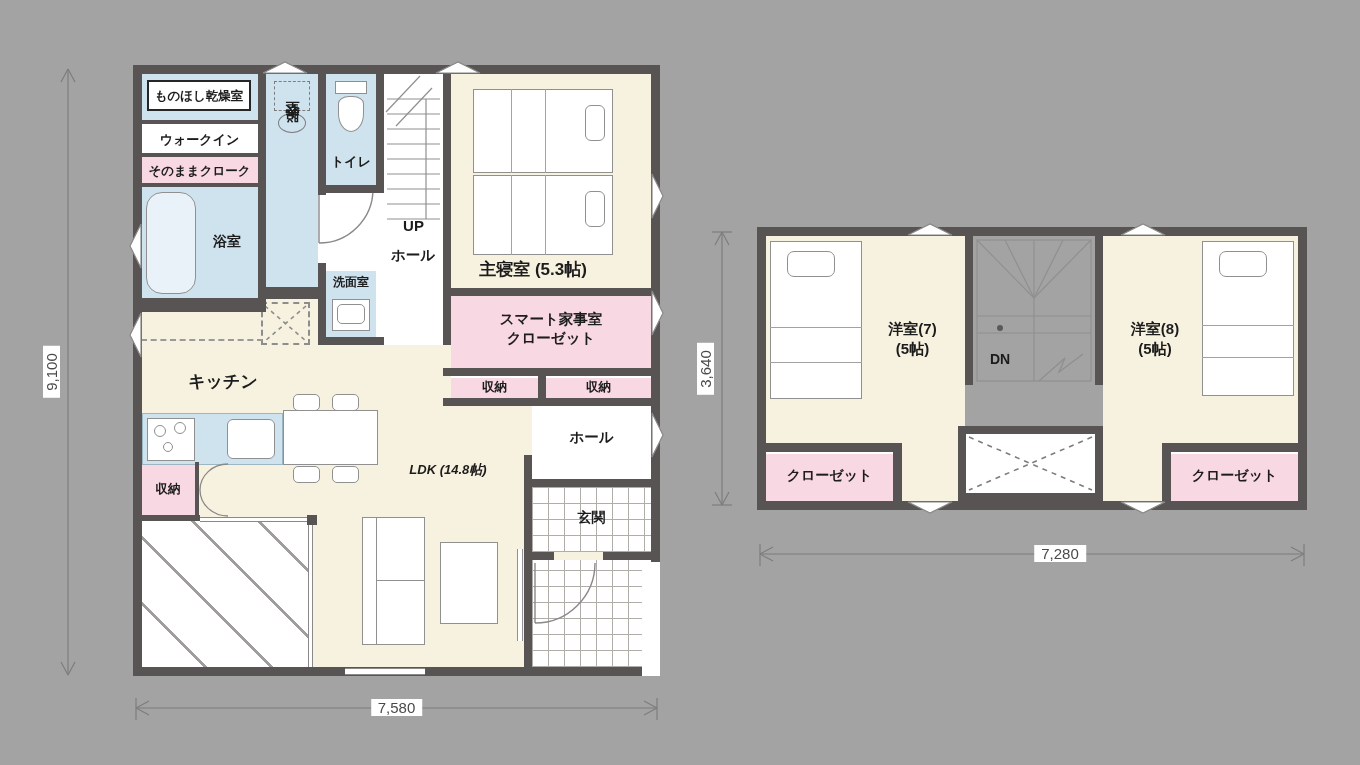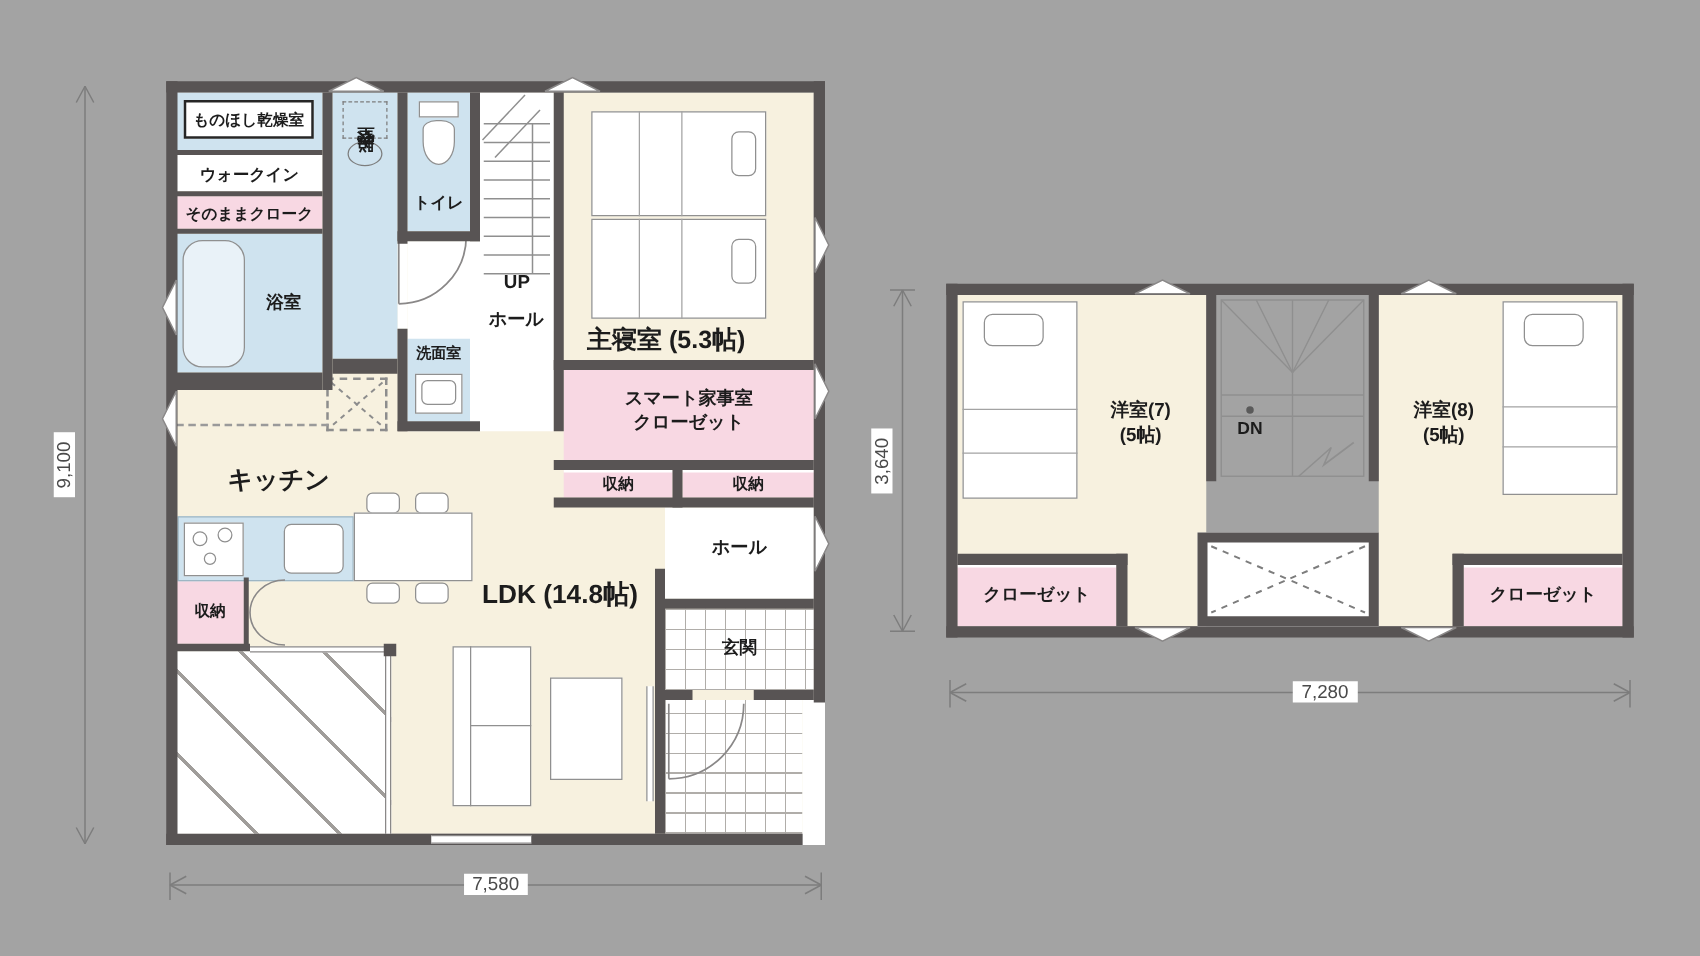--- a/index.html
+++ b/index.html
@@ -197,30 +197,30 @@
 
     <div class="lbl" style="left:14px;top:23px;width:104px;font-size:12.5px;">ものほし乾燥室</div>
     <div class="lbl" style="left:8px;top:66px;width:117px;font-size:13px;">ウォークイン</div>
     <div class="lbl" style="left:8px;top:98px;width:117px;font-size:12.5px;">そのままクローク</div>
     <div class="lbl" style="left:63px;top:168px;width:62px;font-size:14px;">浴室</div>
     <div class="lbl vtext" style="left:150px;top:60px;font-size:14px;letter-spacing:3px;">脱衣室</div>
     <div class="lbl" style="left:193px;top:88px;width:50px;font-size:13px;">トイレ</div>
     <div class="lbl" style="left:251px;top:152px;width:59px;font-size:15px;">UP</div>
     <div class="lbl" style="left:240px;top:181px;width:80px;font-size:14.5px;">ホール</div>
     <div class="lbl" style="left:191px;top:209px;width:54px;font-size:12px;">洗面室</div>
-    <div class="lbl" style="left:318px;top:193px;width:164px;font-size:20px;">主寝室 (5.3帖)</div>
+    <div class="lbl" style="left:318px;top:193px;width:164px;font-size:17px;">主寝室 (5.3帖)</div>
     <div class="lbl" style="left:318px;top:245px;width:200px;font-size:14.5px;line-height:1.3;">
       <span>スマート家事室</span><br>
       <span>クローゼット</span>
     </div>
     <div class="lbl" style="left:318px;top:314px;width:87px;font-size:12.5px;">収納</div>
     <div class="lbl" style="left:413px;top:314px;width:105px;font-size:12.5px;">収納</div>
-    <div class="lbl" style="left:35px;top:305px;width:110px;font-size:20px;">キッチン</div>
+    <div class="lbl" style="left:35px;top:305px;width:110px;font-size:17px;">キッチン</div>
     <div class="lbl" style="left:8px;top:416px;width:54px;font-size:12.5px;">収納</div>
-    <div class="lbl" style="left:235px;top:396px;width:160px;font-size:21px;">LDK (14.8帖)</div>
+    <div class="lbl" style="left:235px;top:396px;width:160px;font-size:13px;font-style:italic;">LDK (14.8帖)</div>
     <div class="lbl" style="left:399px;top:363px;width:119px;font-size:14.5px;">ホール</div>
     <div class="lbl" style="left:399px;top:444px;width:119px;font-size:14px;">玄関</div>
   </div>
 
   <div class="abs" style="left:757px;top:227px;width:550px;height:283px;">
     <div class="room" style="left:9px;top:9px;width:199px;height:265px;background:var(--cream);"></div>
     <div class="room" style="left:346px;top:9px;width:195px;height:265px;background:var(--cream);"></div>
     <div class="room" style="left:9px;top:225px;width:127px;height:49px;background:var(--pink);border-top:2px solid #fff;box-sizing:border-box;z-index:2;"></div>
     <div class="room" style="left:414px;top:225px;width:127px;height:49px;background:var(--pink);border-top:2px solid #fff;box-sizing:border-box;z-index:2;"></div>
 
@@ -291,21 +291,21 @@
       </div>
 
     <div class="lbl" style="left:98px;top:92px;width:115px;font-size:15px;line-height:1.3;">
       <span>洋室(7)</span><br>
       <span>(5帖)</span>
     </div>
     <div class="lbl" style="left:348px;top:92px;width:100px;font-size:15px;line-height:1.3;">
       <span>洋室(8)</span><br>
       <span>(5帖)</span>
     </div>
-    <div class="lbl" style="left:218px;top:107px;width:50px;font-size:14px;">DN</div>
+    <div class="lbl" style="left:218px;top:124px;width:50px;font-size:14px;">DN</div>
     <div class="lbl" style="left:9px;top:240px;width:127px;font-size:14px;">クローゼット</div>
     <div class="lbl" style="left:414px;top:240px;width:127px;font-size:14px;">クローゼット</div>
   </div>
 
   <div class="dimline" style="left:40px;top:66px;width:40px;height:612px;">
     <svg width="40" height="612" viewBox="0 0 40 612">
       <g stroke="#7d7d7d" stroke-width="1.2" fill="none">
         <line x1="28" y1="3" x2="28" y2="609"></line>
         <path d="M21 16 L28 3 M35 16 L28 3 M21 596 L28 609 M35 596 L28 609"></path>
       </g>

